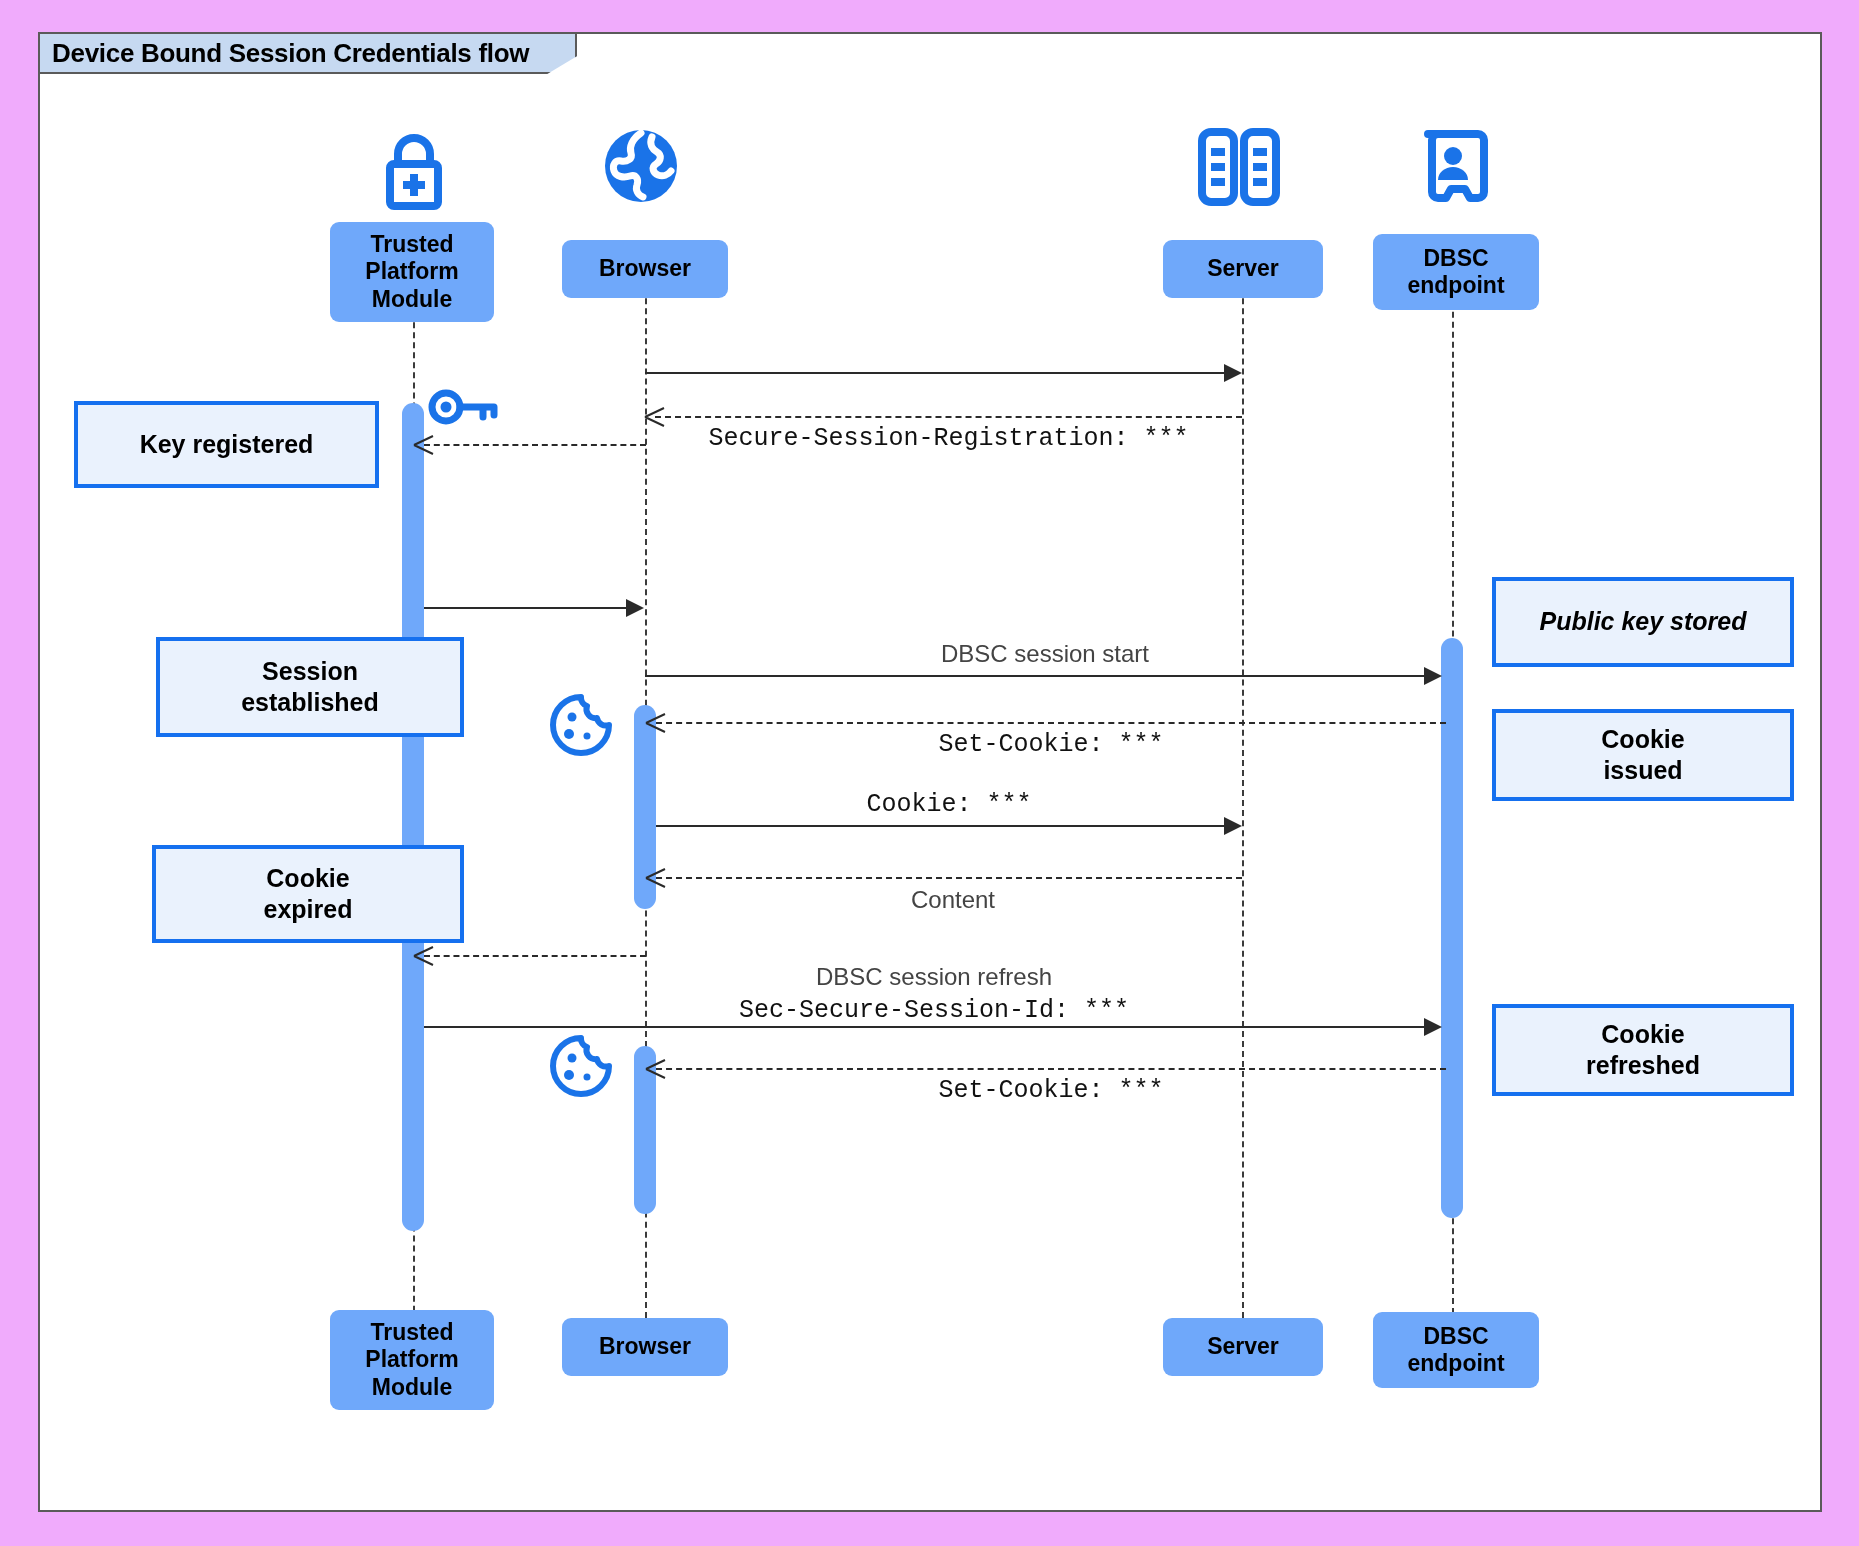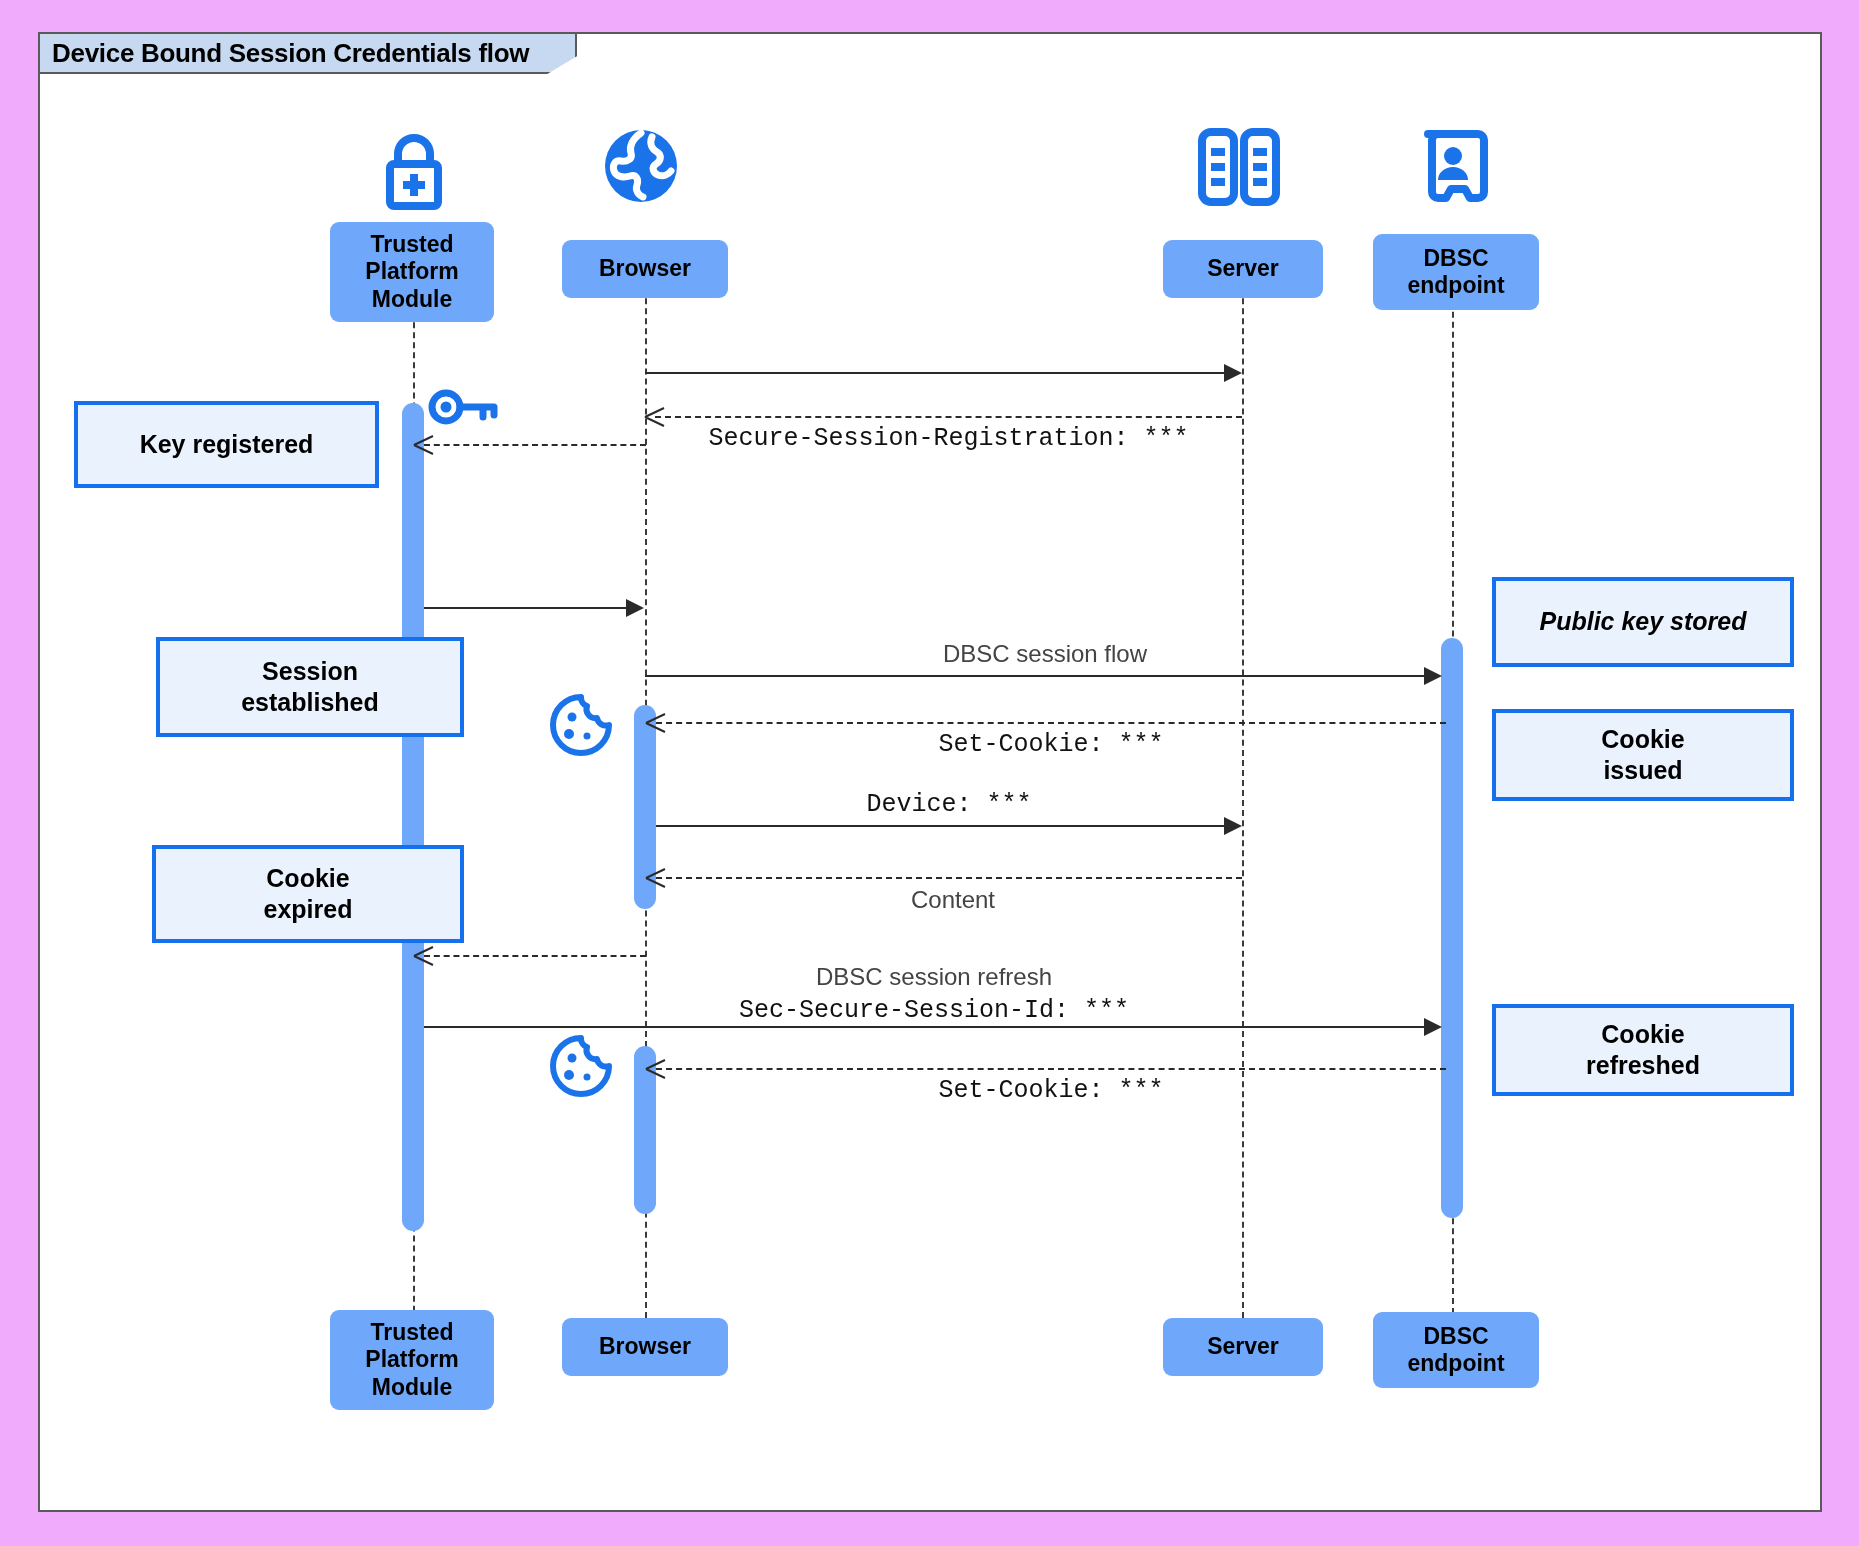--- a/index.html
+++ b/index.html
@@ -260,21 +260,21 @@
   </div>
 
   <div class="msg-line" style="left:424px; top:607px; width:212px;"></div>
   <div class="arrow-solid right" style="left:626px; top:599px;"></div>
 
   <div class="note" style="left:156px; top:637px; width:308px; height:100px;">
     <span style="white-space:pre-line;">Session
 established</span>
   </div>
 
-  <div class="msg-label sans" style="left:645px; top:640px; width:800px;">DBSC session flow</div>
+  <div class="msg-label sans" style="left:645px; top:640px; width:800px;">DBSC session start</div>
   <div class="msg-line" style="left:645px; top:675px; width:790px;"></div>
   <div class="arrow-solid right" style="left:1424px; top:667px;"></div>
 
   <div class="pico" style="left:548px; top:692px;">
     <svg width="66" height="66" viewBox="0 0 66 66">
       <path d="M33 5 a28 28 0 1 0 28 28 a9 9 0 0 1 -12 -7 a9 9 0 0 1 -10 -12 a9 9 0 0 1 -6 -9 z" fill="#ffffff" stroke="#1a73e8" stroke-width="6" stroke-linejoin="round"></path>
       <circle cx="24" cy="25" r="4.5" fill="#1a73e8"></circle>
       <circle cx="21" cy="42" r="5" fill="#1a73e8"></circle>
       <circle cx="39" cy="44" r="3.5" fill="#1a73e8"></circle>
     </svg>
@@ -288,21 +288,21 @@
   <svg class="arrow-open" style="left:645px; top:712px;" viewBox="0 0 22 22">
     <path d="M1 11 L20 2 M1 11 L20 20" fill="none" stroke="#2a2a2a" stroke-width="2"></path>
   </svg>
   <div class="msg-label mono" style="left:656px; top:730px; width:790px;">Set-Cookie: ***</div>
 
   <div class="note" style="left:1492px; top:709px; width:302px; height:92px;">
     <span style="white-space:pre-line;">Cookie
 issued</span>
   </div>
 
-  <div class="msg-label mono" style="left:656px; top:790px; width:586px;">Device: ***</div>
+  <div class="msg-label mono" style="left:656px; top:790px; width:586px;">Cookie: ***</div>
   <div class="msg-line" style="left:656px; top:825px; width:579px;"></div>
   <div class="arrow-solid right" style="left:1224px; top:817px;"></div>
 
   <div class="msg-line dashed" style="left:656px; top:877px; width:586px;"></div>
   <svg class="arrow-open" style="left:645px; top:867px;" viewBox="0 0 22 22">
     <path d="M1 11 L20 2 M1 11 L20 20" fill="none" stroke="#2a2a2a" stroke-width="2"></path>
   </svg>
   <div class="msg-label sans" style="left:660px; top:886px; width:586px;">Content</div>
 
   <div class="note" style="left:152px; top:845px; width:312px; height:98px;">

